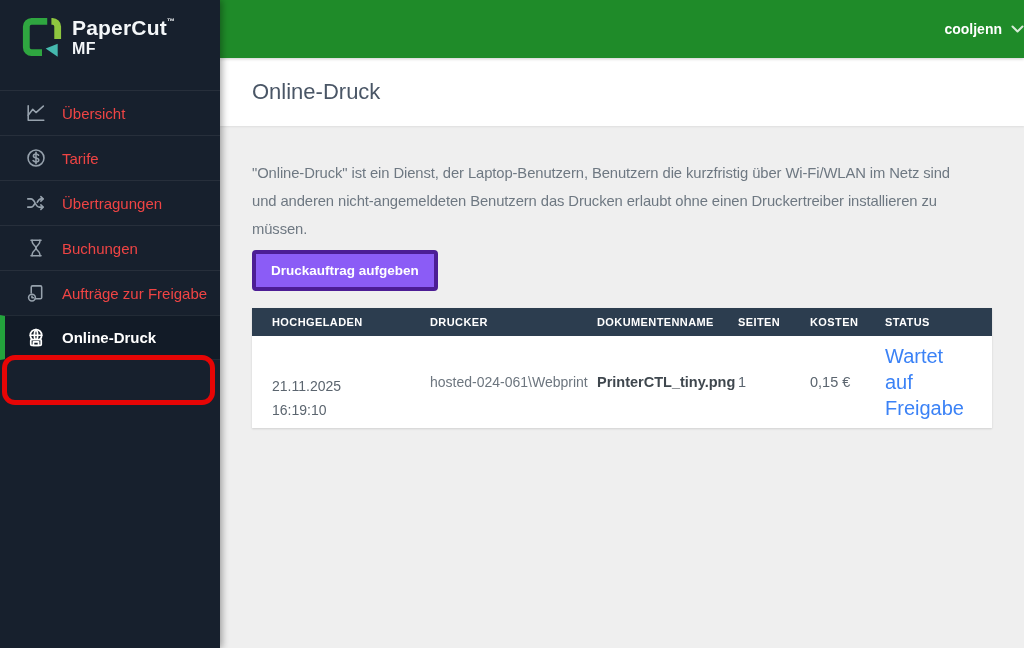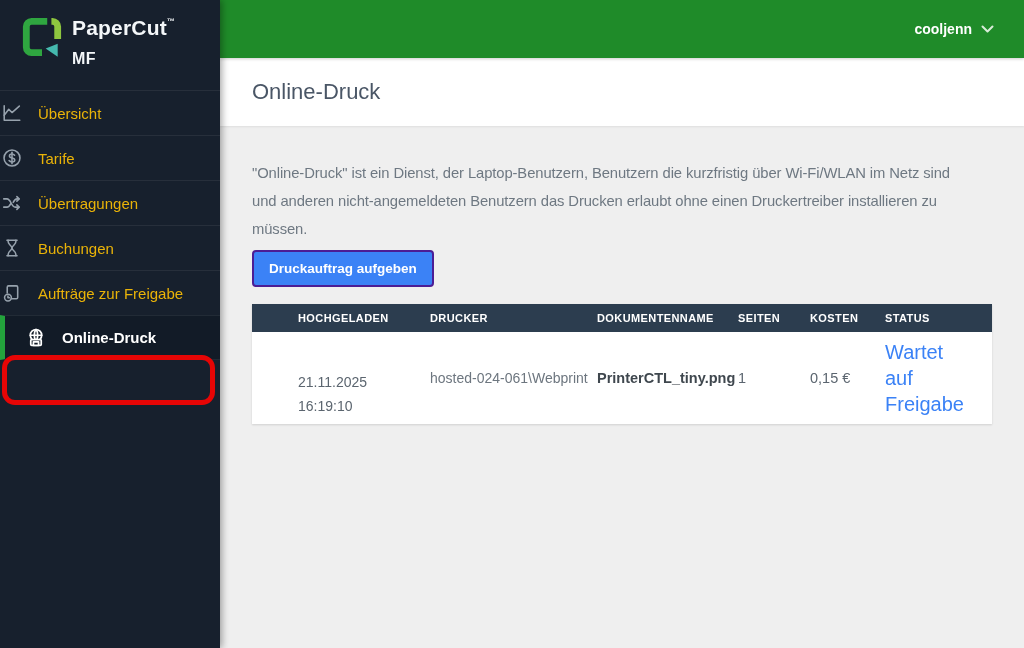--- a/index.html
+++ b/index.html
@@ -9,66 +9,66 @@
   .app { display:flex; width:1024px; height:460px; }
 
   
   .sidebar { width:220px; height:648px; background:#17202d; position:relative;
              z-index:3; box-shadow:2px 0 7px rgba(0,0,0,.35); flex-shrink:0; }
   .logo-row { height:90px; display:flex; align-items:flex-start; padding:14px 0 0 19px; cursor:pointer; }
   .logo-mark { width:46px; height:46px; flex-shrink:0; }
   .logo-text { margin-left:7px; margin-top:3px; color:#f4f7f9; line-height:1; }
   .logo-name { font-size:21px; font-weight:bold; letter-spacing:.2px; }
   .logo-tm { font-size:8px; vertical-align:top; position:relative; top:1px; }
-  .logo-sub { font-size:16px; font-weight:bold; margin-top:13px; letter-spacing:.5px; }
-
-  .nav-item { height:45px; display:flex; align-items:center; 
-              border-top:1px solid rgba(255,255,255,.07); color:#eab308;
+  .logo-sub { font-size:16px; font-weight:bold; margin-top:3px; letter-spacing:.5px; }
+
+  .nav-item { height:45px; display:flex; align-items:center; padding-left:24px;
+              border-top:1px solid rgba(255,255,255,.07); color:#ef4444;
               font-size:15px; cursor:pointer; }
   .nav-icon { width:24px; height:24px; margin-right:14px; display:flex; align-items:center;
               justify-content:center; flex-shrink:0; }
   .nav-icon svg { stroke:#97a2ad; fill:none; stroke-width:1.7; stroke-linecap:round; stroke-linejoin:round; }
   .nav-item.active { background:#121b27; color:#ffffff; font-weight:bold;
                      border-left:5px solid #23a33c; padding-left:19px;
                      border-bottom:1px solid rgba(255,255,255,.07); }
   .nav-item.active .nav-icon svg { stroke:#ffffff; stroke-width:1.9; }
 
   .annotation-box { position:absolute; left:2px; top:355px; width:213px; height:50px;
                     border:5px solid #e60505; border-radius:13px; pointer-events:none; z-index:6; }
 
   
   .main { flex:1; display:flex; flex-direction:column; position:relative; }
   .topbar { height:58px; background:#1f8b29; display:flex; align-items:center;
-            justify-content:flex-end; padding-right:30px; flex-shrink:0;
+            justify-content:flex-end; flex-shrink:0;
             box-shadow:0 1px 3px rgba(0,0,0,.2); position:relative; z-index:2; }
   .user-menu { display:flex; align-items:center; gap:9px; color:#ffffff;
                font-size:14px; font-weight:bold; cursor:pointer; }
 
   .page-header { height:68px; background:#ffffff; display:flex; align-items:center;
                  padding-left:32px; flex-shrink:0; box-shadow:0 1px 2px rgba(0,0,0,.07);
                  position:relative; z-index:1; }
   .page-title { font-size:22px; color:#4a5666; font-weight:normal; }
 
   .content { flex:1; background:#efefef; padding:33px 32px 0 32px; }
   .description { width:707px; color:#6e7882; font-size:14.8px; line-height:28px;
                  letter-spacing:-.1px; }
-  .submit-btn { margin-top:7px; display:inline-block; background:#3b82f6; color:#fff;
-                border:2px solid #4c1d95; border-radius:4px; padding:9px 15px;
+  .submit-btn { margin-top:7px; display:inline-block; background:#8b5cf6; color:#fff;
+                border:4px solid #4c1d95; border-radius:4px; padding:9px 15px;
                 font-size:13.5px; font-weight:bold; font-family:"Liberation Sans", sans-serif;
                 cursor:pointer; }
 
   
   .jobs-table { margin-top:17px; width:740px; background:#ffffff;
                 box-shadow:0 1px 2px rgba(0,0,0,.13); }
   .t-row { display:grid; grid-template-columns:178px 167px 141px 72px 75px 107px; }
   .t-head { background:#2c3d4f; height:28px; align-items:center; }
   .t-head .t-cell { color:#ffffff; font-size:11px; font-weight:bold; letter-spacing:.4px; }
   .t-body { min-height:56px; align-items:center; padding:6px 0; }
   .t-cell { text-align:left; padding-right:8px; }
-  .t-cell:first-child { padding-left:46px; }
+  .t-cell:first-child { padding-left:20px; }
   .cell-uploaded { font-size:14px; color:#5b656f; line-height:24px;margin-top:32px; }
   .cell-printer { font-size:14px; color:#6d767f; }
   .cell-doc { font-size:14.5px; color:#3f474e; font-weight:bold; }
   .cell-pages, .cell-cost { font-size:14.5px; color:#5b656f; }
   .cell-status { font-size:20px; color:#3b82f6; line-height:26px; width:90px; }
 </style>
 </head>
 <body>
 
 <div class="app">

